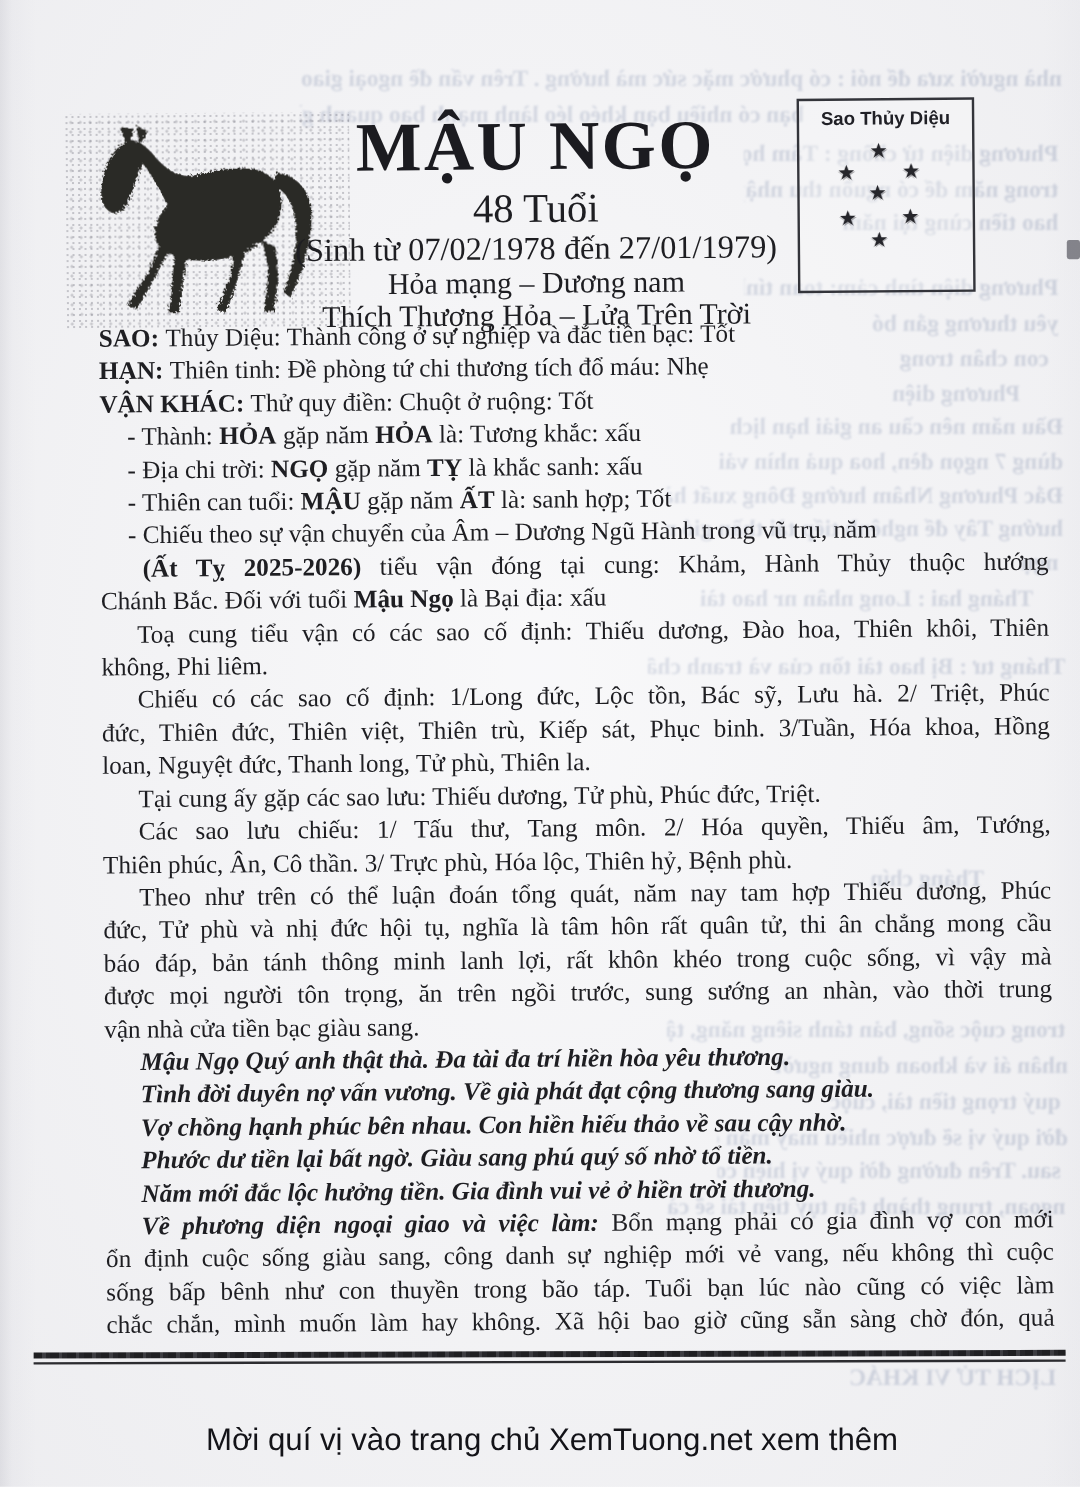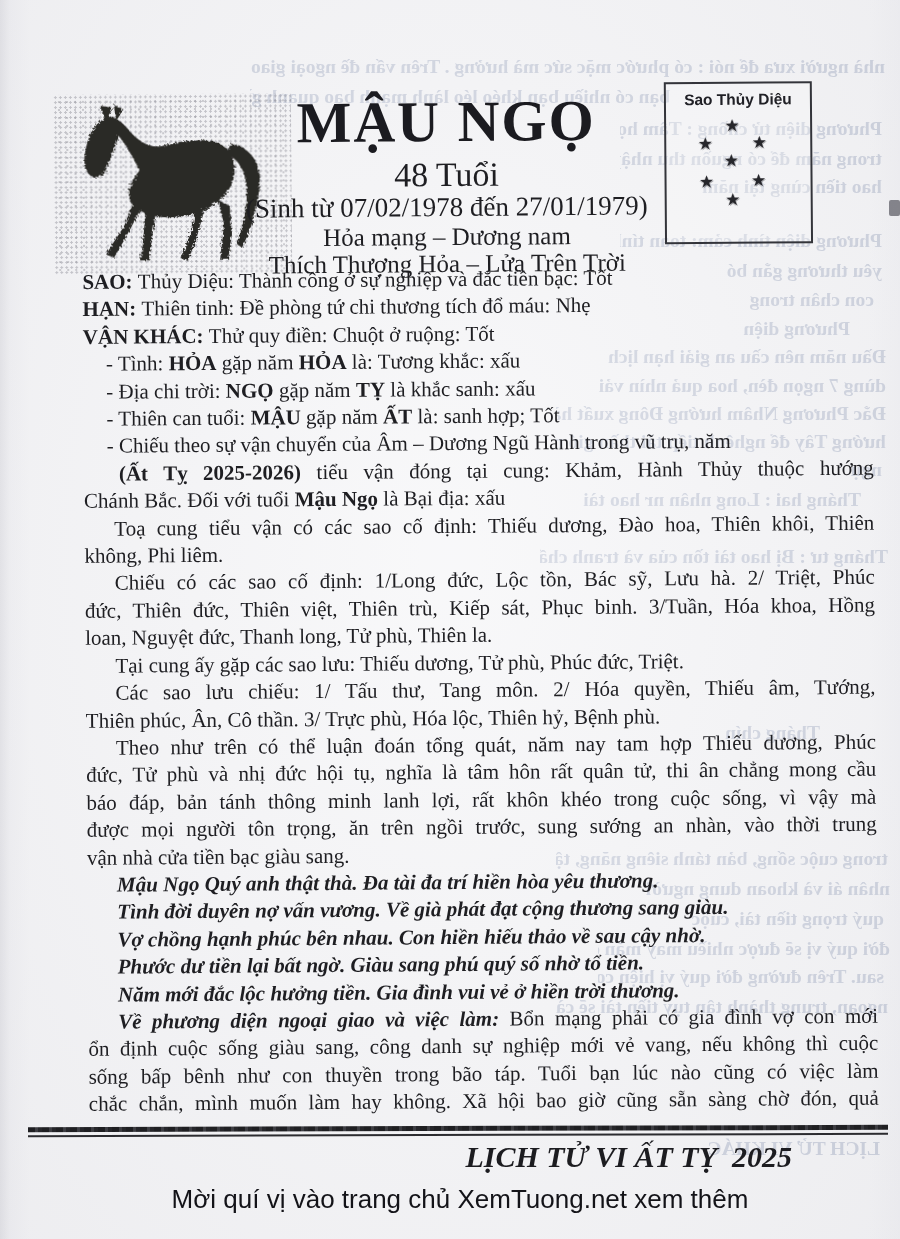--- a/index.html
+++ b/index.html
@@ -137,21 +137,21 @@
     <div class="title">MẬU NGỌ</div>
     <div class="age">48 Tuổi</div>
     <div class="birth">(Sinh từ 07/02/1978 đến 27/01/1979)</div>
     <div class="destiny">Hỏa mạng – Dương nam</div>
     <div class="napam">Thích Thượng Hỏa – Lửa Trên Trời</div>
 
     <div class="body-text" id="bodyText">
         <p class="bl "><span class="b">SAO: </span><span>Thủy Diệu: Thành công ở sự nghiệp và đắc tiền bạc: Tốt</span></p>
         <p class="bl "><span class="b">HẠN: </span><span>Thiên tinh: Đề phòng tứ chi thương tích đổ máu: Nhẹ</span></p>
         <p class="bl "><span class="b">VẬN KHÁC: </span><span>Thử quy điền: Chuột ở ruộng: Tốt</span></p>
-        <p class="bl ind2"><span>- Tình: </span><span class="b">HỎA</span><span> gặp năm </span><span class="b">HỎA</span><span> là: Tương khắc: xấu</span></p>
+        <p class="bl ind2"><span>- Thành: </span><span class="b">HỎA</span><span> gặp năm </span><span class="b">HỎA</span><span> là: Tương khắc: xấu</span></p>
         <p class="bl ind2"><span>- Địa chi trời: </span><span class="b">NGỌ</span><span> gặp năm </span><span class="b">TỴ</span><span> là khắc sanh: xấu</span></p>
         <p class="bl ind2"><span>- Thiên can tuổi: </span><span class="b">MẬU</span><span> gặp năm </span><span class="b">ẤT</span><span> là: sanh hợp; Tốt</span></p>
         <p class="bl ind2"><span>- Chiếu theo sự vận chuyển của Âm – Dương Ngũ Hành trong vũ trụ, năm</span></p>
         <p class="bl ind3 j"><span class="b">(Ất Tỵ 2025-2026)</span><span> tiểu vận đóng tại cung: Khảm, Hành Thủy thuộc hướng</span></p>
         <p class="bl "><span>Chánh Bắc. Đối với tuổi </span><span class="b">Mậu Ngọ</span><span> là Bại địa: xấu</span></p>
         <p class="bl ind1 j"><span>Toạ cung tiểu vận có các sao cố định: Thiếu dương, Đào hoa, Thiên khôi, Thiên</span></p>
         <p class="bl "><span>không, Phi liêm.</span></p>
         <p class="bl ind1 j"><span>Chiếu có các sao cố định: 1/Long đức, Lộc tồn, Bác sỹ, Lưu hà. 2/ Triệt, Phúc</span></p>
         <p class="bl j"><span>đức, Thiên đức, Thiên việt, Thiên trù, Kiếp sát, Phục binh. 3/Tuần, Hóa khoa, Hồng</span></p>
         <p class="bl "><span>loan, Nguyệt đức, Thanh long, Tử phù, Thiên la.</span></p>
@@ -171,16 +171,15 @@
         <p class="bl ind1 j"><span class="bi">Về phương diện ngoại giao và việc làm:</span><span> Bổn mạng phải có gia đình vợ con mới</span></p>
         <p class="bl j"><span>ổn định cuộc sống giàu sang, công danh sự nghiệp mới vẻ vang, nếu không thì cuộc</span></p>
         <p class="bl j"><span>sống bấp bênh như con thuyền trong bão táp. Tuổi bạn lúc nào cũng có việc làm</span></p>
         <p class="bl j"><span>chắc chắn, mình muốn làm hay không. Xã hội bao giờ cũng sẵn sàng chờ đón, quả</span></p>
       </div>
   </div>
 
 
   <div class="rule-thick"></div>
   <div class="rule-thin"></div>
-  <div class="banner">LỊCH TỬ VI ẤT TỴ  2025</div>
   <div class="caption">Mời quí vị vào trang chủ XemTuong.net xem thêm</div>
   <div class="smudge"></div>
 </div>
 
 </body></html>

